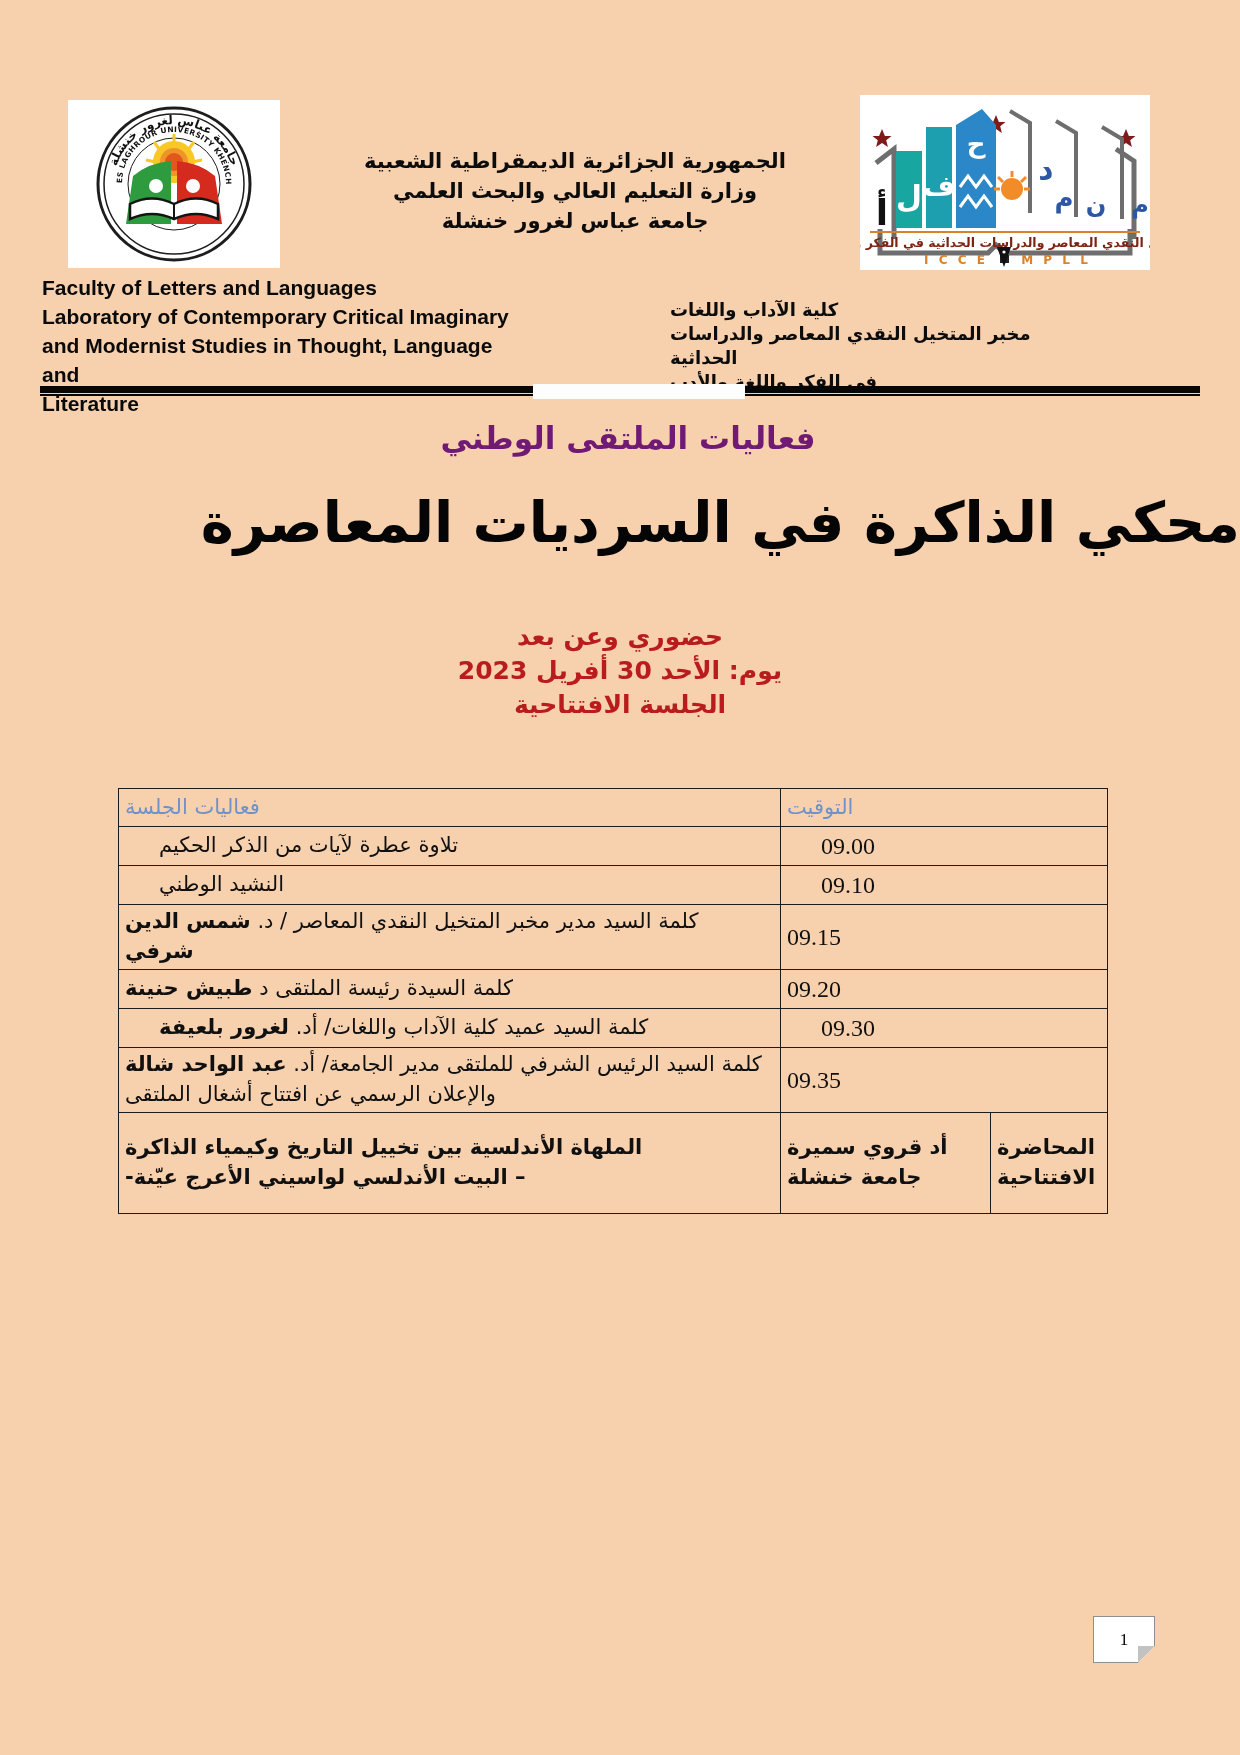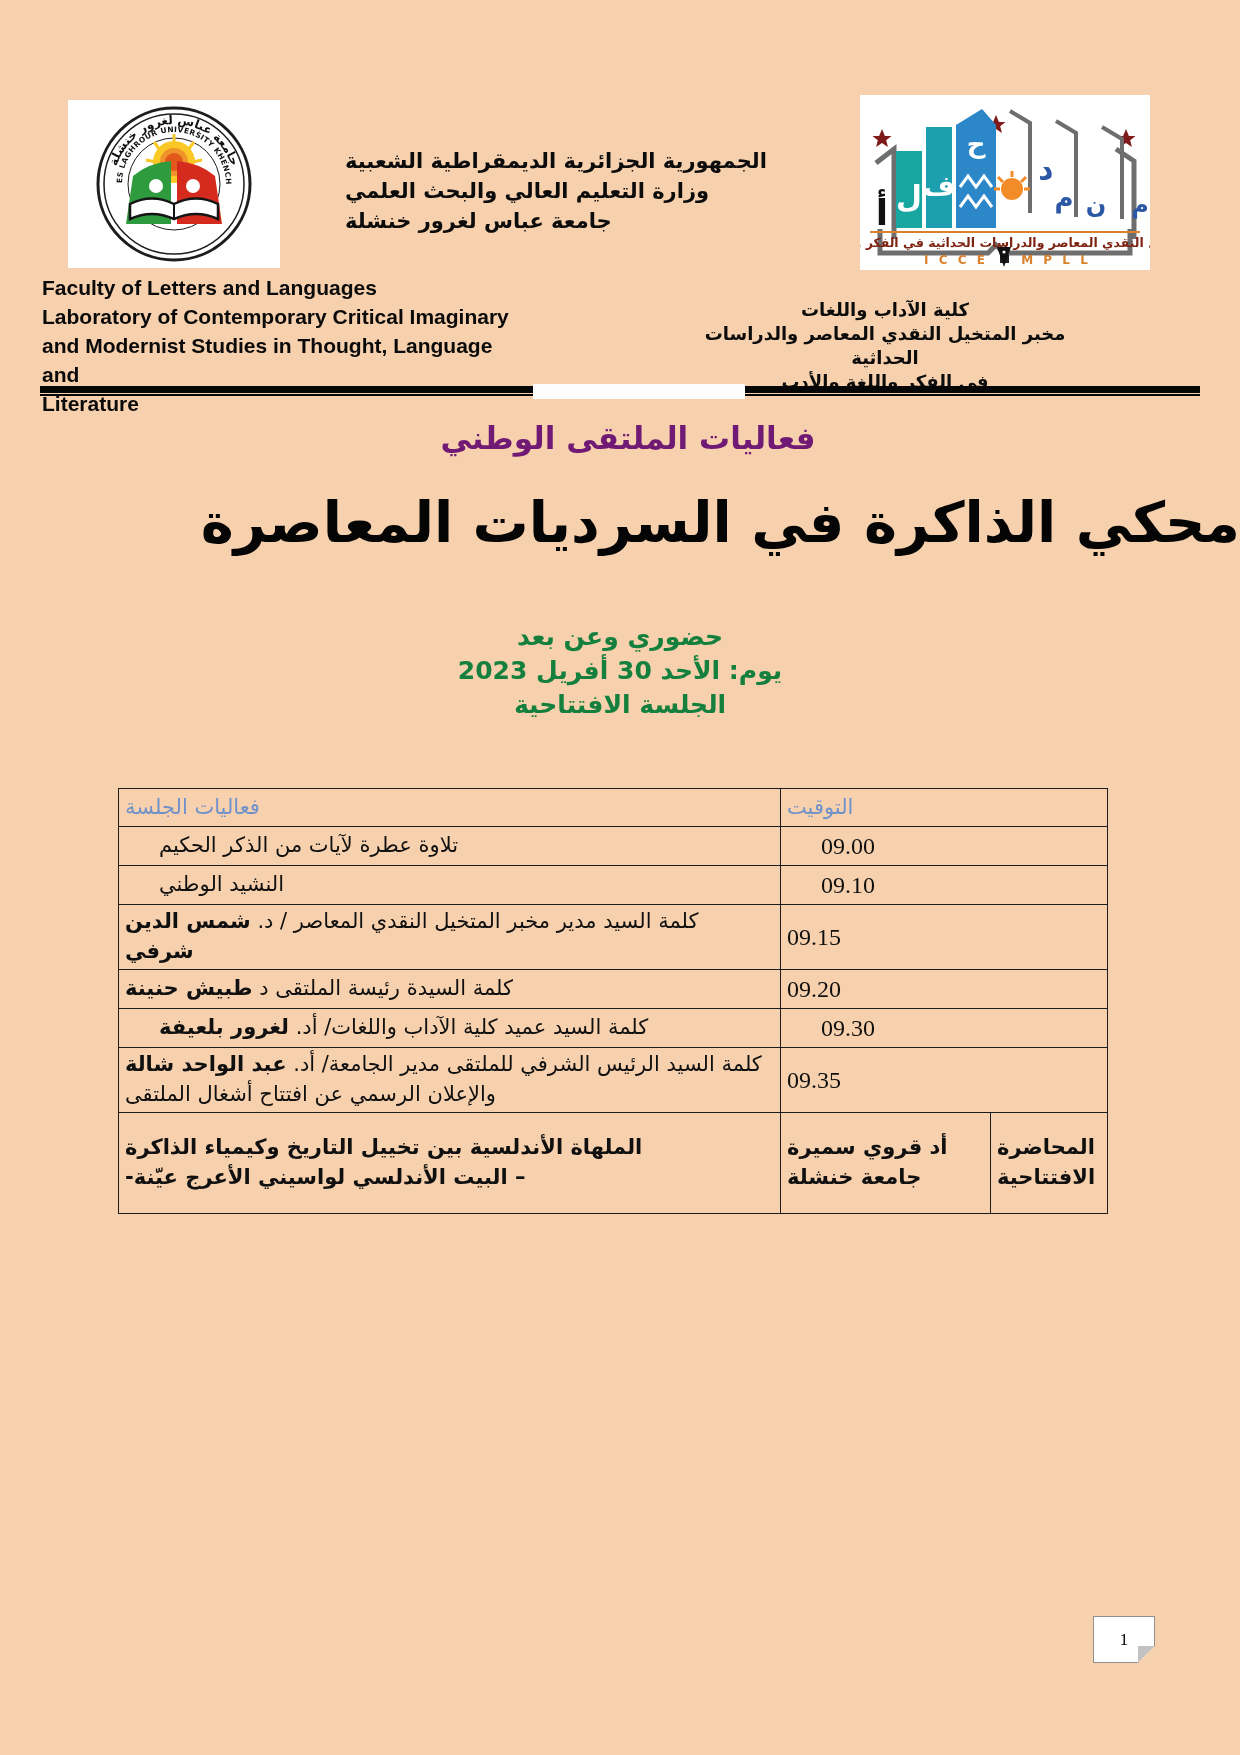--- a/index.html
+++ b/index.html
@@ -10,31 +10,31 @@
     background:#F7D1AE;
     font-family:"DejaVu Sans",sans-serif;
     color:#111;
     overflow:hidden;
   }
   
   .uni-logo{position:absolute;left:68px;top:100px;width:212px;height:168px;}
   .lab-logo{position:absolute;left:860px;top:95px;width:290px;height:175px;}
   .republic{
     position:absolute;left:345px;top:146px;width:460px;
-    text-align:left;direction:rtl;
+    text-align:center;direction:rtl;
     font-size:21px;font-weight:bold;line-height:30px;color:#0c0c0c;
   }
   .faculty-en{
     position:absolute;left:42px;top:273px;width:480px;
     font-family:Liberation Sans, sans-serif;
     font-size:21px;font-weight:bold;line-height:29px;color:#0a0a0a;
   }
   .faculty-ar{
     position:absolute;right:140px;top:298px;width:430px;
-    direction:rtl;text-align:center;
+    direction:rtl;text-align:left;
     font-size:18px;font-weight:bold;line-height:24px;color:#0c0c0c;
   }
   
   .divider{position:absolute;left:40px;top:386px;width:1160px;height:12px;}
   .divider .bar{height:7px;background:#060606;}
   .divider .thin{margin-top:1px;height:2px;background:#060606;}
   .divider .gap{position:absolute;left:493px;top:-2px;width:212px;height:15px;background:#fdfdfd;}
   
   .kicker{
     position:absolute;left:8px;top:420px;width:100%;
@@ -42,21 +42,21 @@
     font-size:31px;font-weight:bold;color:#701a75;
   }
   .main-title{
     position:absolute;left:0;top:476px;width:100%;
     text-align:right;direction:rtl;
     font-size:56px;font-weight:bold;line-height:94px;color:#050505;
   }
   .sub-lines{
     position:absolute;left:0;top:620px;width:100%;
     text-align:center;direction:rtl;
-    font-size:25px;font-weight:bold;line-height:34px;color:#15803d;
+    font-size:25px;font-weight:bold;line-height:34px;color:#b91c1c;
   }
   
   table.schedule{
     position:absolute;left:118px;top:788px;width:989px;
     direction:rtl;border-collapse:collapse;table-layout:fixed;
     font-size:21px;color:#101010;
   }
   table.schedule td{
     border:1.5px solid #1c1c1c;
     text-align:left;vertical-align:middle;

